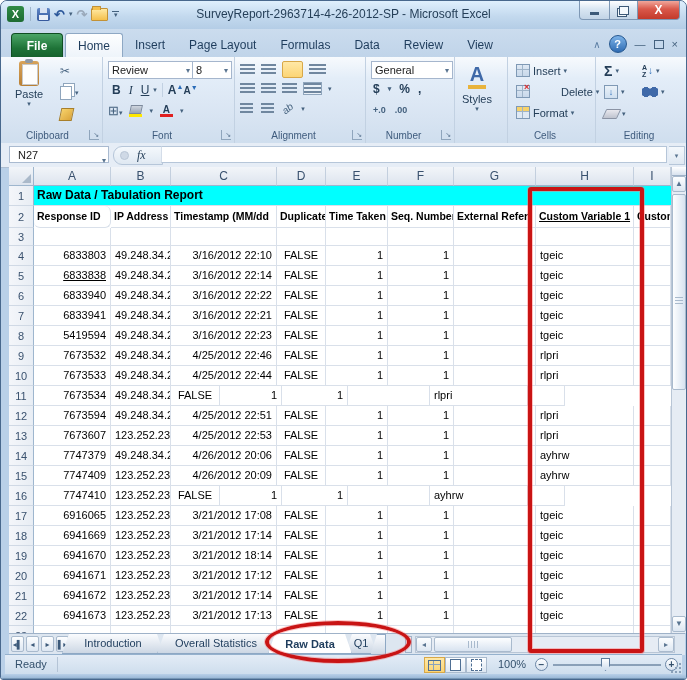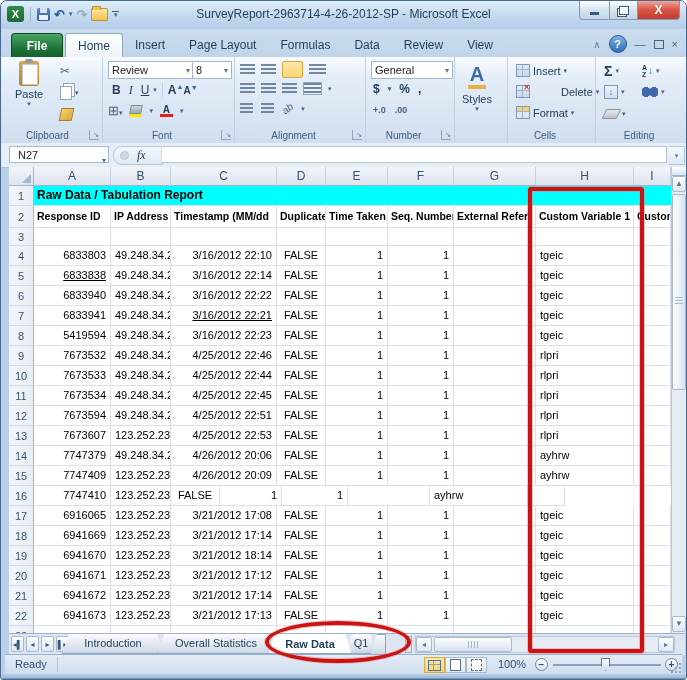--- a/index.html
+++ b/index.html
@@ -436,28 +436,28 @@
         <div class="colhead" style="width: 98px;">H</div>
         <div class="colhead" style="width: 37px;">I</div>
       </div>
     <div id="rows">
         <div class="grow" style="height: 20px;">
           <div class="rownum" style="line-height: 20px;">1</div>
           <div class="cell titlecell" style="width: 637px; line-height: 19px; background: rgb(0, 255, 255);">Raw Data / Tabulation Report</div>
         </div>
         <div class="grow" style="height: 22px;">
           <div class="rownum" style="line-height: 22px;">2</div>
-          <div class="cell hdr" style="width: 77px; line-height: 21px;">Response ID</div>
+          <div class="cell hdr" style="width: 77px; line-height: 21px; border-radius: 6px;">Response ID</div>
           <div class="cell hdr" style="width: 60px; line-height: 21px;">IP Address</div>
           <div class="cell hdr" style="width: 106px; line-height: 21px;">Timestamp (MM/dd</div>
           <div class="cell hdr" style="width: 49px; line-height: 21px;">Duplicate</div>
           <div class="cell hdr" style="width: 62px; line-height: 21px;">Time Taken</div>
           <div class="cell hdr" style="width: 66px; line-height: 21px;">Seq. Number</div>
           <div class="cell hdr" style="width: 82px; line-height: 21px;">External Refer</div>
-          <div class="cell hdr" style="width: 98px; line-height: 21px;">Custom Variable 1</div>
+          <div class="cell hdr" style="width: 98px; line-height: 21px; text-decoration: underline;">Custom Variable 1</div>
           <div class="cell hdr" style="width: 37px; line-height: 21px;">Custom V</div>
         </div>
         <div class="grow" style="height: 18px;">
           <div class="rownum" style="line-height: 18px;">3</div>
           <div class="cell al-r" style="width: 77px; line-height: 17px;"></div>
           <div class="cell al-l" style="width: 60px; line-height: 17px;"></div>
           <div class="cell al-r" style="width: 106px; line-height: 17px;"></div>
           <div class="cell al-c" style="width: 49px; line-height: 17px;"></div>
           <div class="cell al-r" style="width: 62px; line-height: 17px;"></div>
           <div class="cell al-r" style="width: 66px; line-height: 17px;"></div>
@@ -498,21 +498,21 @@
           <div class="cell al-r" style="width: 62px; line-height: 19px;">1</div>
           <div class="cell al-r" style="width: 66px; line-height: 19px;">1</div>
           <div class="cell al-l" style="width: 82px; line-height: 19px;"></div>
           <div class="cell al-l" style="width: 98px; line-height: 19px;">tgeic</div>
           <div class="cell al-l" style="width: 37px; line-height: 19px;"></div>
         </div>
         <div class="grow" style="height: 20px;">
           <div class="rownum" style="line-height: 20px;">7</div>
           <div class="cell al-r" style="width: 77px; line-height: 19px;">6833941</div>
           <div class="cell al-l" style="width: 60px; line-height: 19px;">49.248.34.202</div>
-          <div class="cell al-r" style="width: 106px; line-height: 19px; text-decoration: underline;">3/16/2012 22:21</div>
+          <div class="cell al-r" style="width: 106px; line-height: 19px;">3/16/2012 22:21</div>
           <div class="cell al-c" style="width: 49px; line-height: 19px;">FALSE</div>
           <div class="cell al-r" style="width: 62px; line-height: 19px;">1</div>
           <div class="cell al-r" style="width: 66px; line-height: 19px;">1</div>
           <div class="cell al-l" style="width: 82px; line-height: 19px;"></div>
           <div class="cell al-l" style="width: 98px; line-height: 19px;">tgeic</div>
           <div class="cell al-l" style="width: 37px; line-height: 19px;"></div>
         </div>
         <div class="grow" style="height: 20px;">
           <div class="rownum" style="line-height: 20px;">8</div>
           <div class="cell al-r" style="width: 77px; line-height: 19px;">5419594</div>
@@ -546,21 +546,20 @@
           <div class="cell al-r" style="width: 62px; line-height: 19px;">1</div>
           <div class="cell al-r" style="width: 66px; line-height: 19px;">1</div>
           <div class="cell al-l" style="width: 82px; line-height: 19px;"></div>
           <div class="cell al-l" style="width: 98px; line-height: 19px;">rlpri</div>
           <div class="cell al-l" style="width: 37px; line-height: 19px;"></div>
         </div>
         <div class="grow" style="height: 20px;">
           <div class="rownum" style="line-height: 20px;">11</div>
           <div class="cell al-r" style="width: 77px; line-height: 19px;">7673534</div>
           <div class="cell al-l" style="width: 60px; line-height: 19px;">49.248.34.202</div>
-          <div class="cell al-r" style="width: 106px; line-height: 19px;">4/25/2012 22:45</div>
           <div class="cell al-c" style="width: 49px; line-height: 19px;">FALSE</div>
           <div class="cell al-r" style="width: 62px; line-height: 19px;">1</div>
           <div class="cell al-r" style="width: 66px; line-height: 19px;">1</div>
           <div class="cell al-l" style="width: 82px; line-height: 19px;"></div>
           <div class="cell al-l" style="width: 98px; line-height: 19px;">rlpri</div>
           <div class="cell al-l" style="width: 37px; line-height: 19px;"></div>
         </div>
         <div class="grow" style="height: 20px;">
           <div class="rownum" style="line-height: 20px;">12</div>
           <div class="cell al-r" style="width: 77px; line-height: 19px;">7673594</div>

